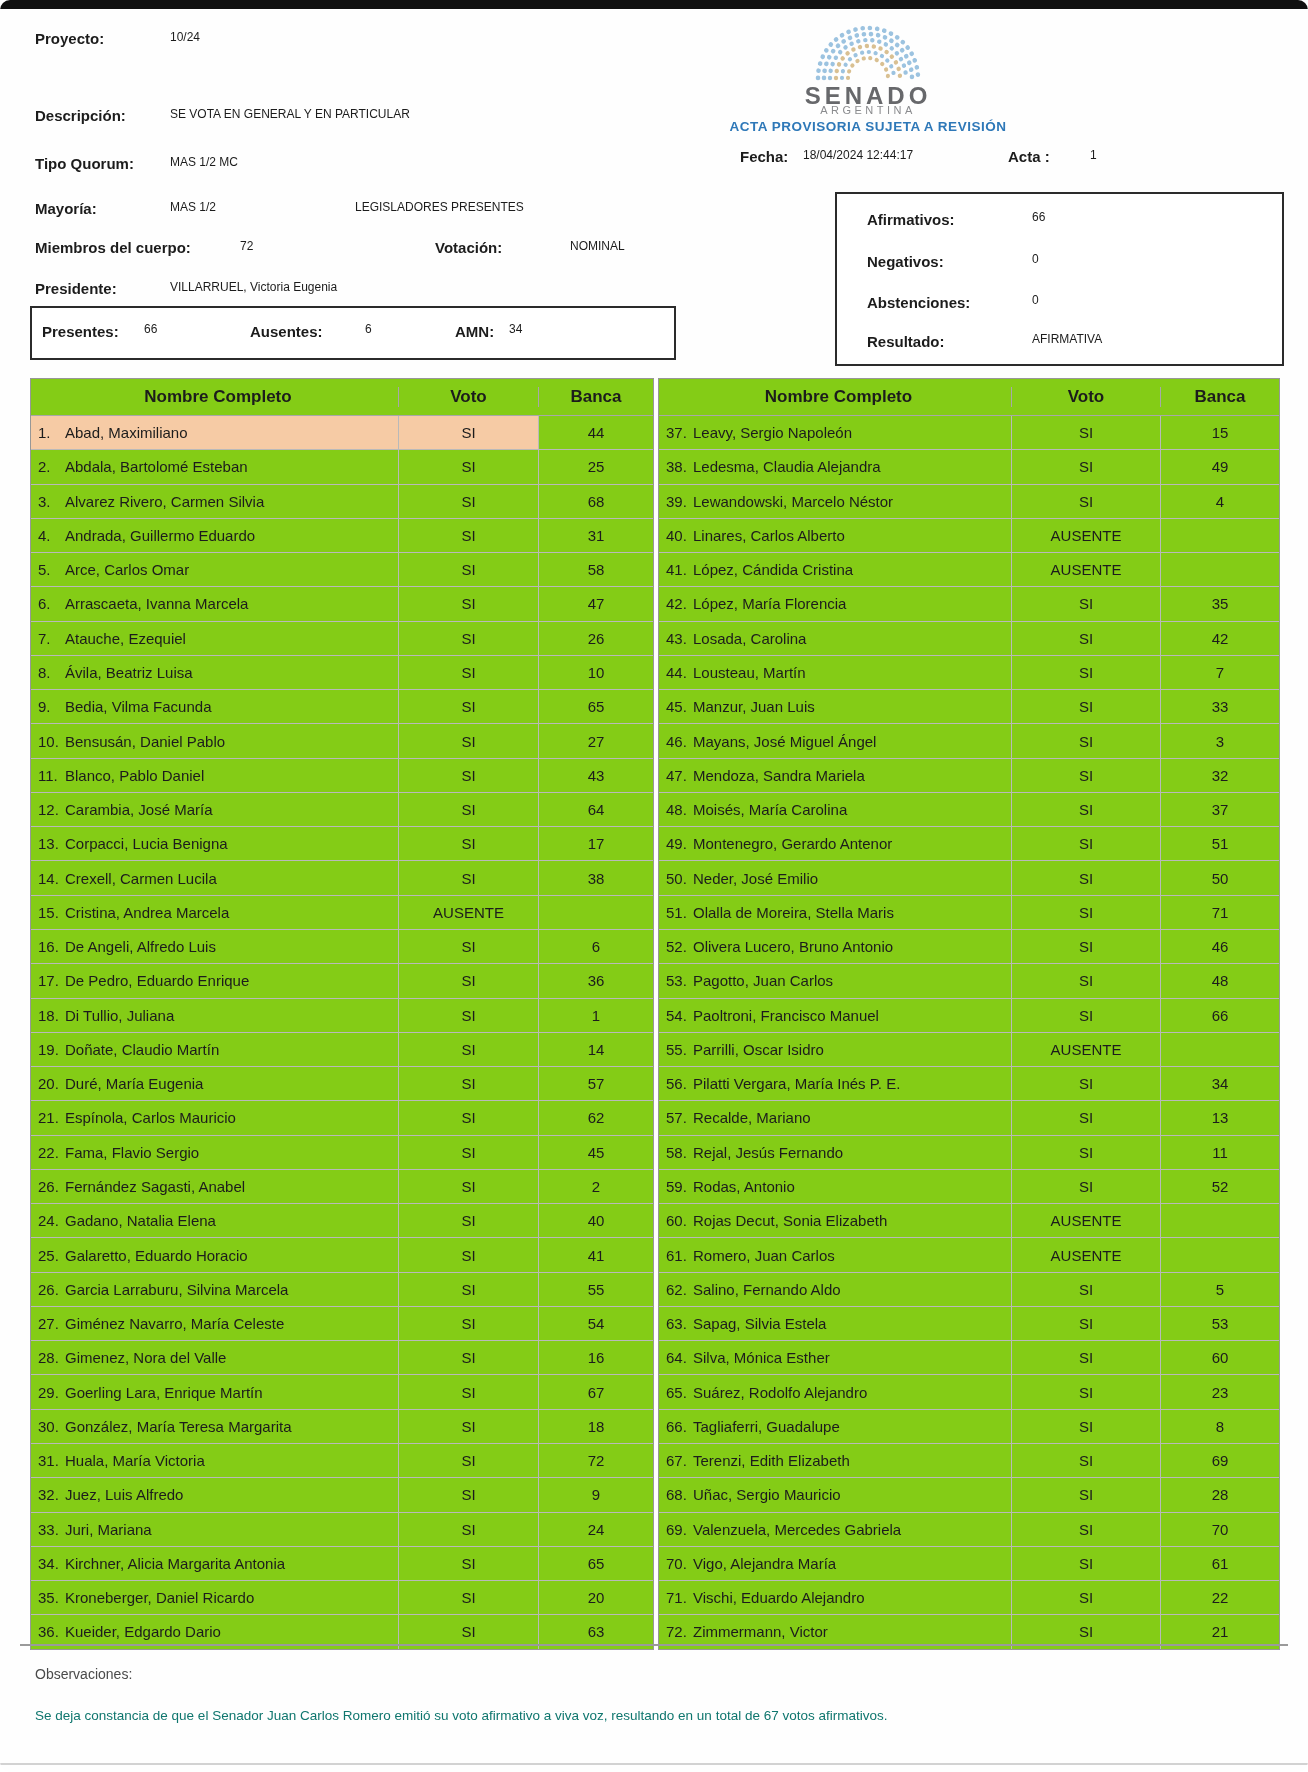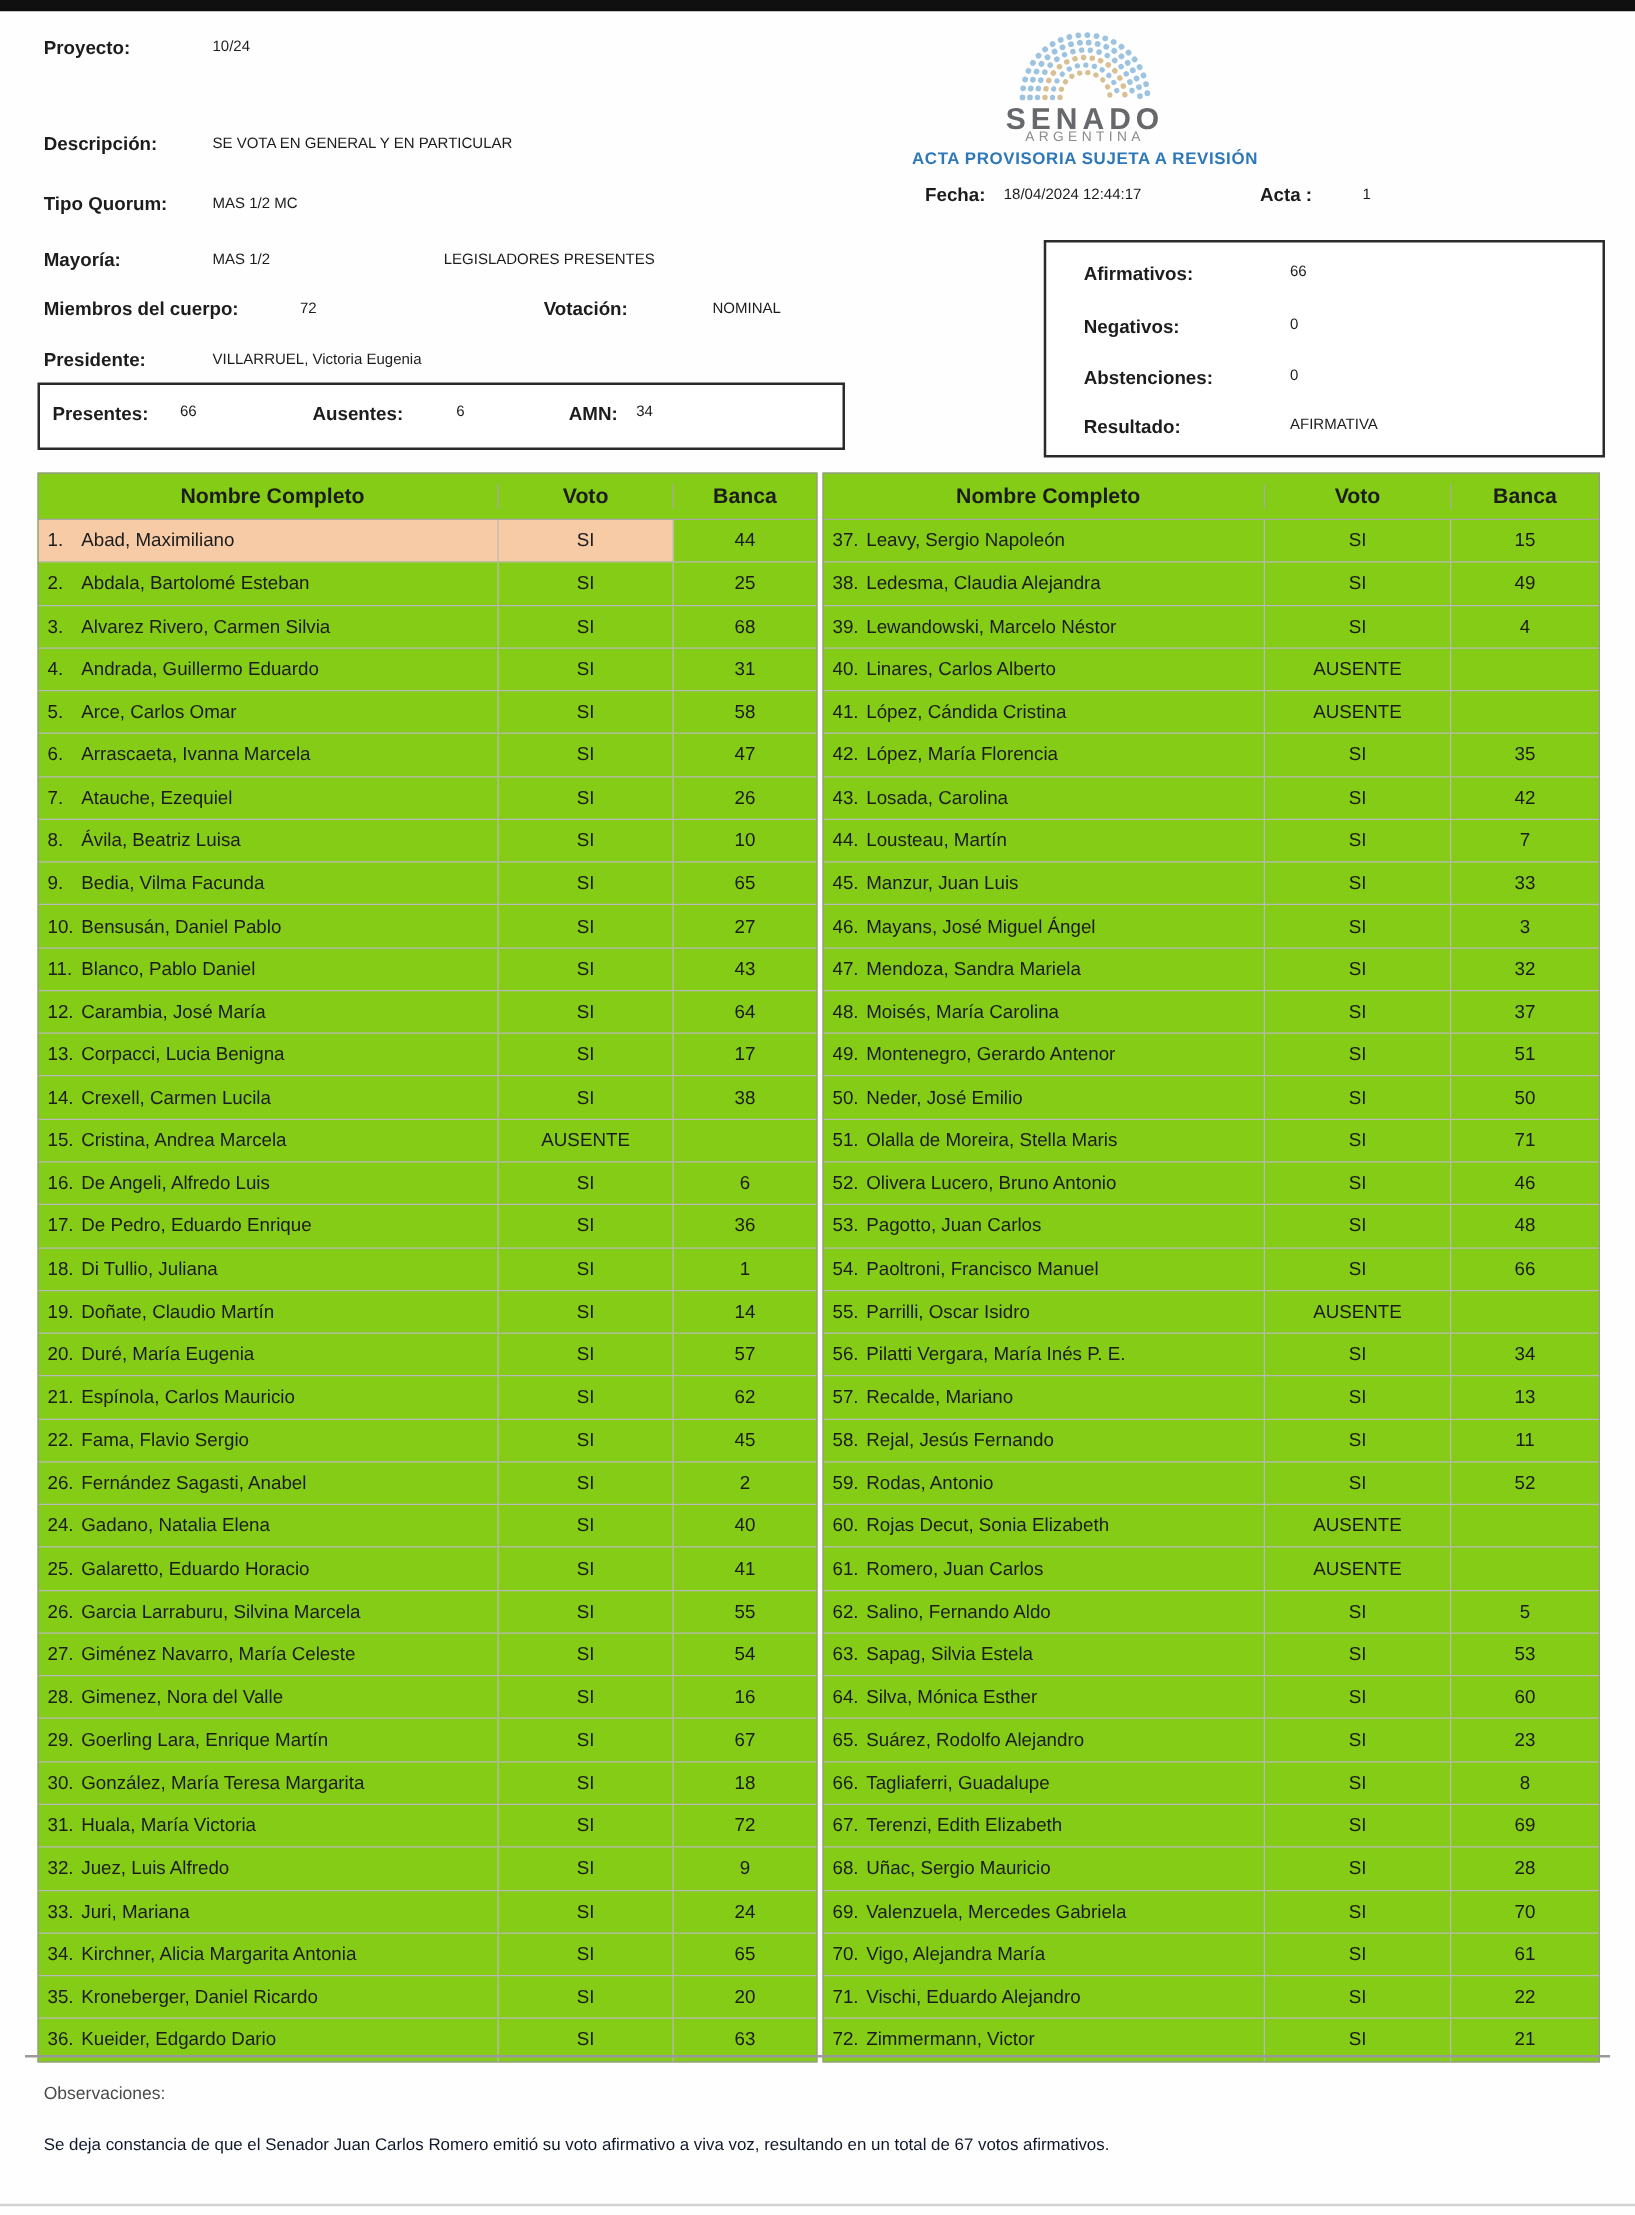--- a/index.html
+++ b/index.html
@@ -1,18 +1,18 @@
 <!DOCTYPE html>
 <html><head>
 <meta charset="utf-8">
 <style>
   html,body{margin:0;padding:0;background:#ffffff;}
   .page{
     position:relative;width:1308px;height:1772px;background:#fefefe;
-    font-family:"Liberation Sans", sans-serif;color:#1c1c1c;overflow:hidden;
+    font-family:"Liberation Sans", sans-serif;color:#1c1c1c;overflow:hidden;border-radius:10px;
   }
   .abs{position:absolute;}
   .topbar{left:0;top:0;width:1308px;height:9px;background:#101010;}
   .lbl{font-weight:bold;font-size:15px;white-space:nowrap;}
   .val{font-size:12px;white-space:nowrap;text-align:right;}
   .boxed{border:2.5px solid #2b2b2b;background:#fff;}
   .logo-title{width:150px;text-align:center;font-weight:bold;font-size:24px;letter-spacing:4px;color:#67686b;}
   .logo-sub{width:150px;text-align:center;font-size:11px;letter-spacing:3.5px;color:#8a8b8e;}
   .acta-note{width:380px;text-align:center;font-weight:bold;font-size:13.5px;letter-spacing:0.5px;}
   
@@ -28,21 +28,21 @@
   .tL .c-voto{width:140px;}
   .tR .c-name{width:353px;}
   .tR .c-voto{width:149px;}
   .h-name{justify-content:center;border-right:1px solid #a8a8a8;}
   .h-voto{justify-content:center;border-right:1px solid #a8a8a8;}
   .num{display:inline-block;width:27px;flex:none;}
   .hl{background:#f6cba5;}
   .hline{height:0;border-top:2px solid #9a9a9a;}
   .hline-light{height:0;border-top:2px solid #d2d2d2;}
   .obs-label{font-size:14px;color:#4a4a4a;}
-  .obs-text{font-size:13.5px;color:#0f172a;}
+  .obs-text{font-size:13.5px;color:#0f766e;}
 </style>
 </head>
 <body>
 
 <div class="page">
 
   <div class="abs topbar"></div>
 
   <div class="abs lbl" style="left:35px;top:30px">Proyecto:</div>
   <div class="abs val" style="left:170px;top:30px">10/24</div>

